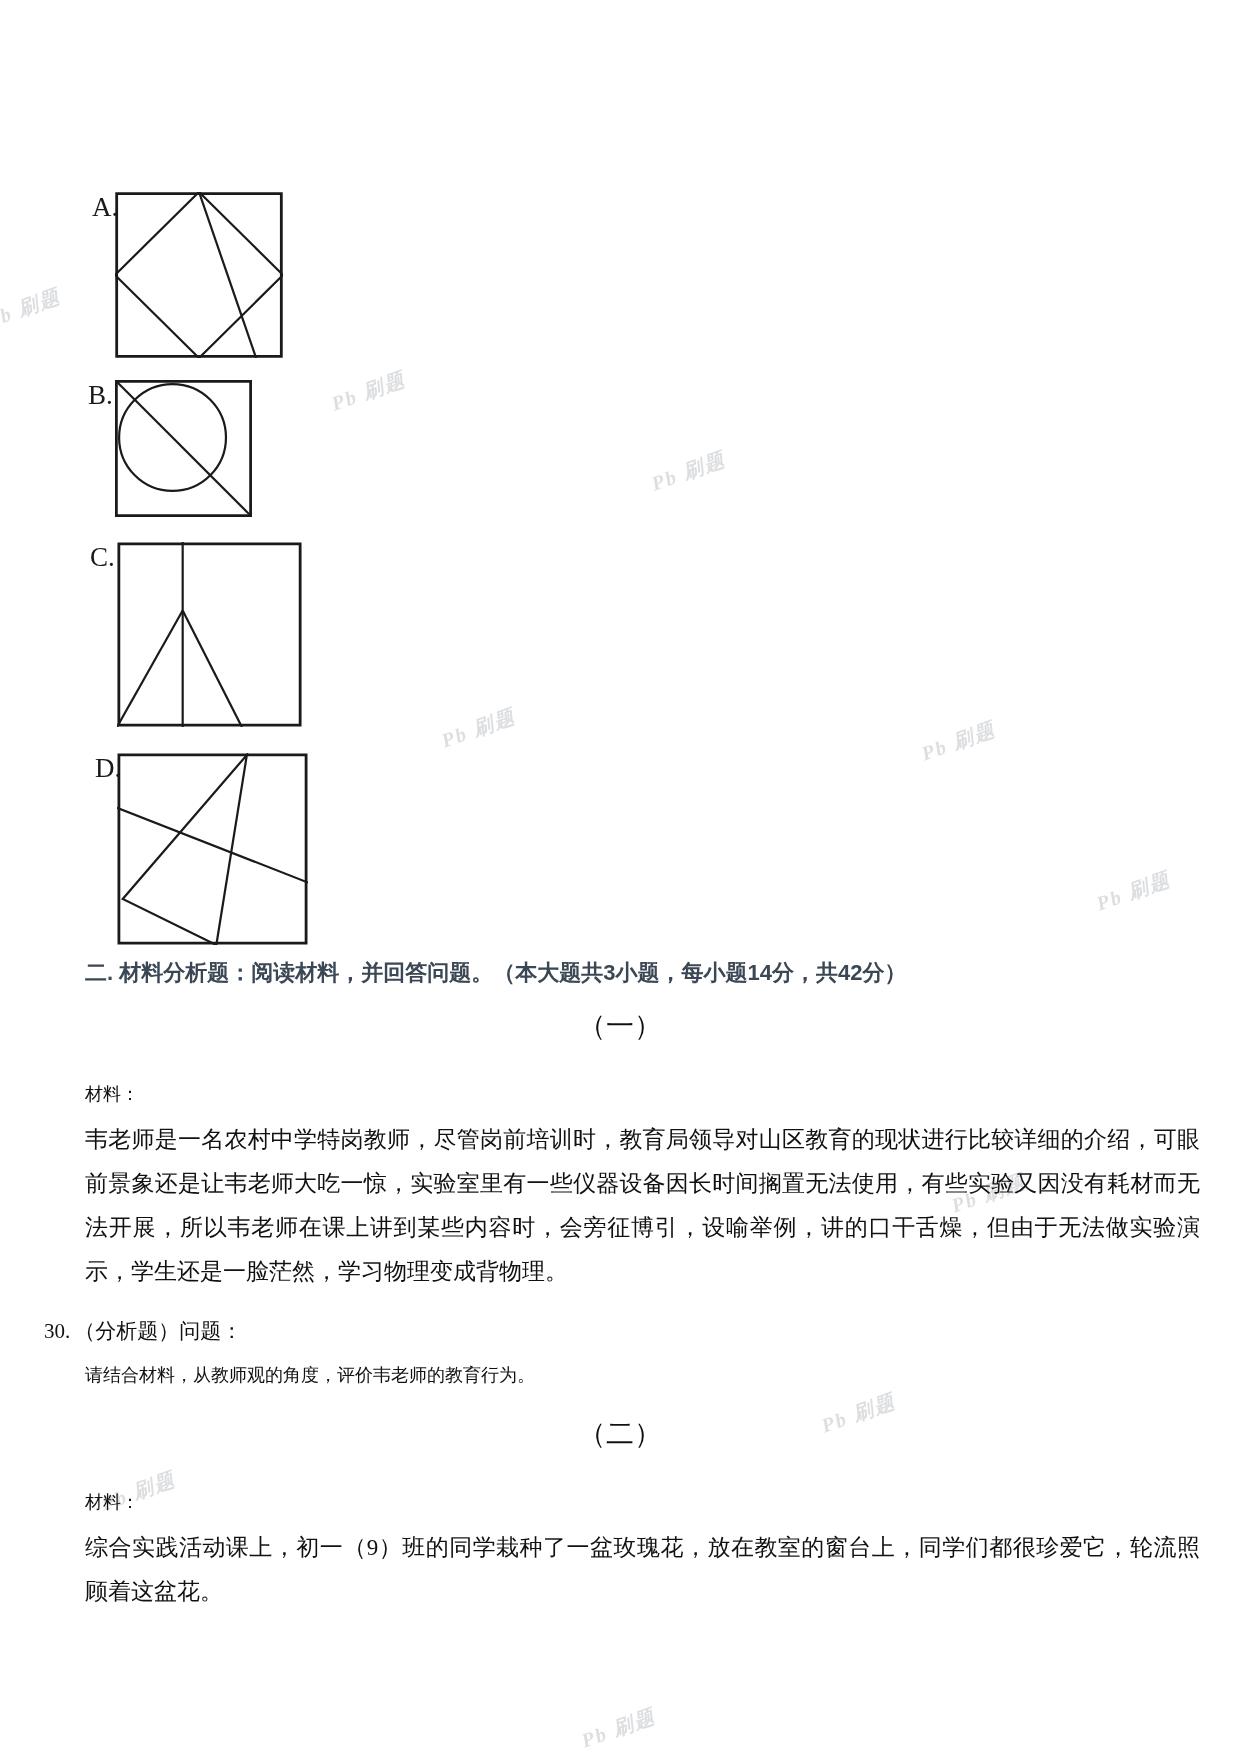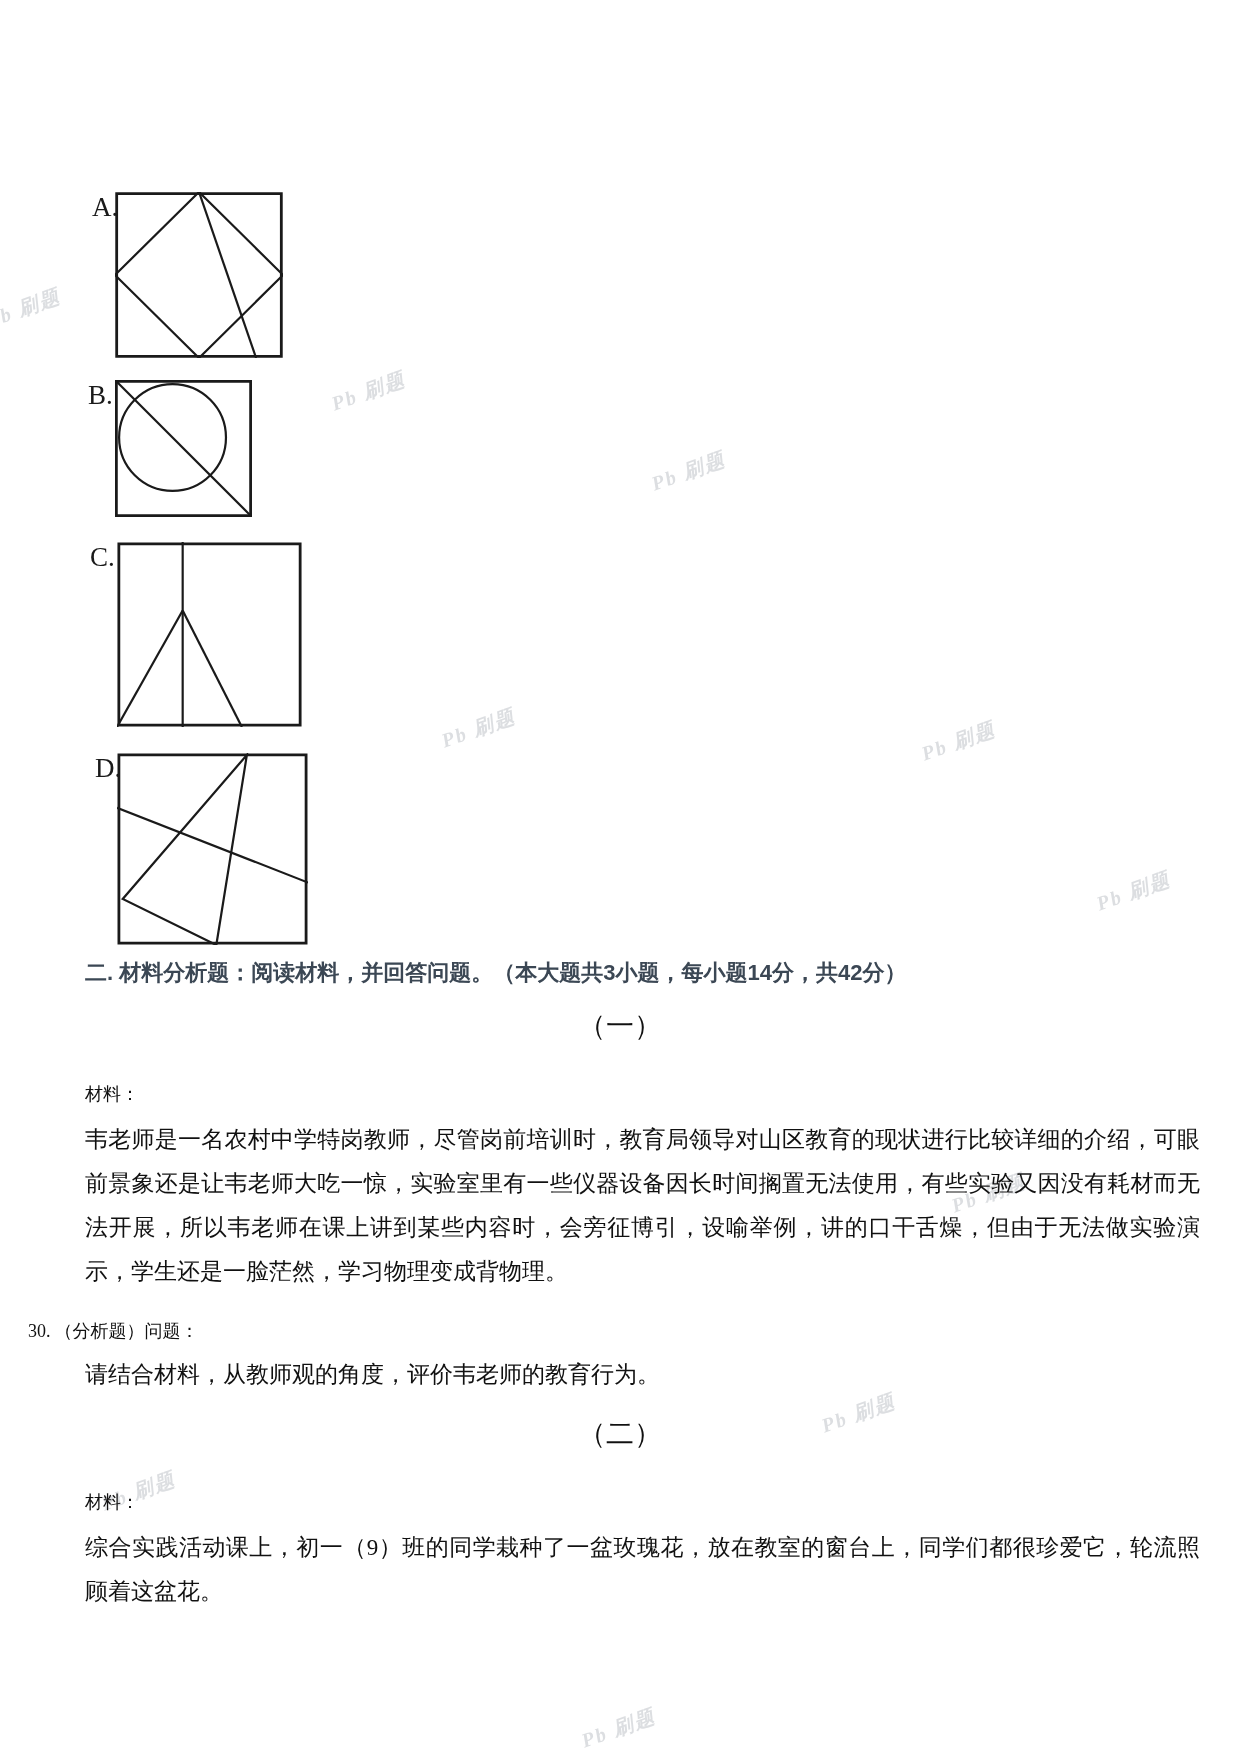--- a/index.html
+++ b/index.html
@@ -58,28 +58,28 @@
     line-height:40px;
   }
   .para{
     margin:4px 40px 0 85px;
     font-size:23px;
     line-height:44px;
     text-align:justify;
     text-indent:0;
   }
   .q-line{
-    margin:16px 40px 0 28px;
-    font-size:18px;
+    margin:16px 40px 0 44px;
+    font-size:21px;
     line-height:42px;
   }
   .q-num{margin-right:4px;}
   .q-text{
     margin:2px 40px 0 85px;
-    font-size:23px;
+    font-size:18px;
     line-height:42px;
   }
 </style>
 </head>
 <body>
 
 <div class="page">
 
   <span class="wm" style="left: -15px; top: 295px; color: rgba(162, 168, 175, 0.38);">Pb 刷题</span>
   <span class="wm" style="left: 330px; top: 378px; color: rgba(162, 168, 175, 0.38);">Pb 刷题</span>

